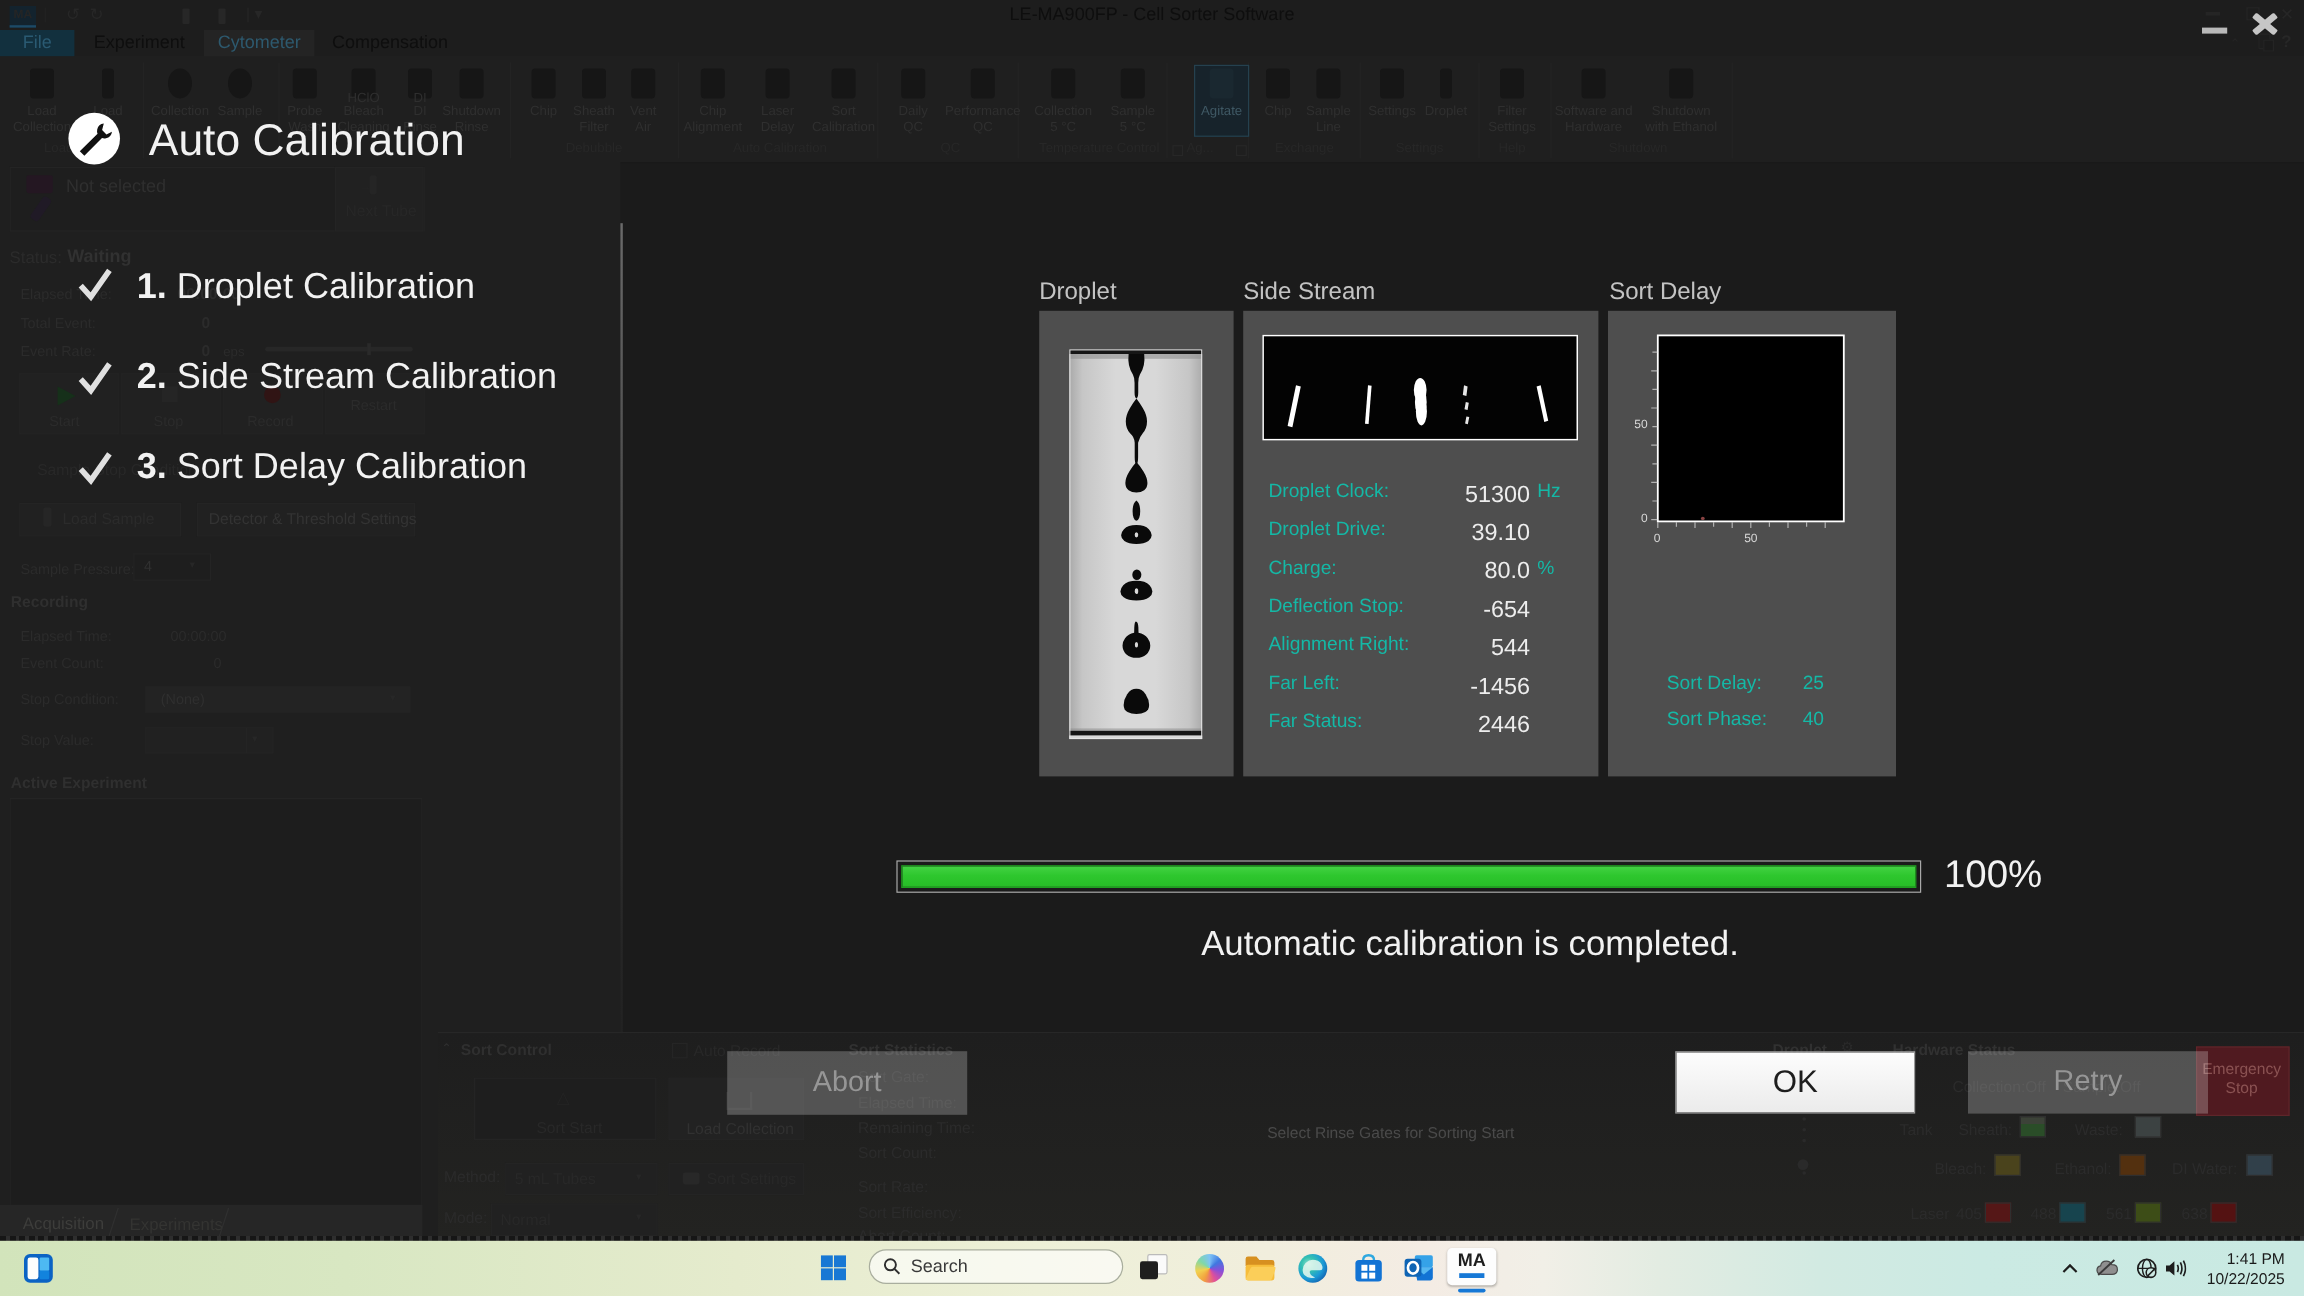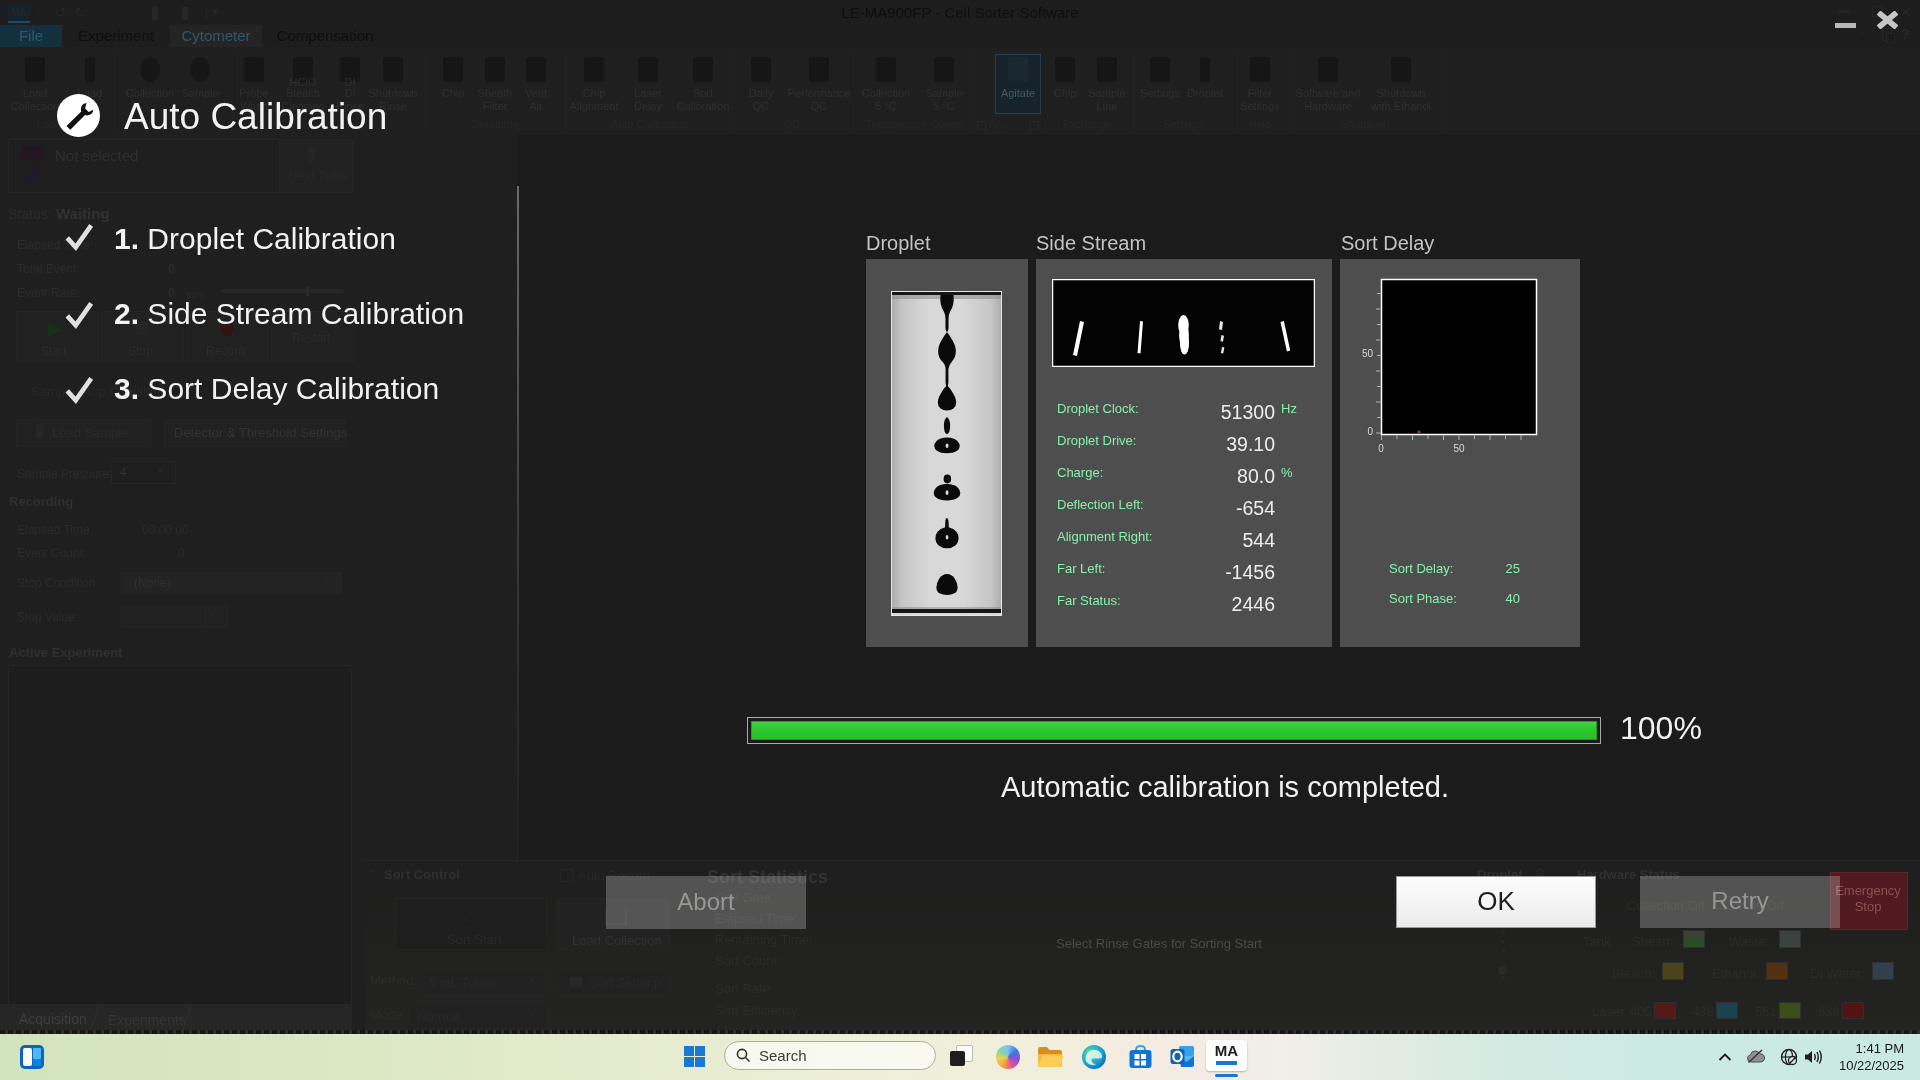--- a/index.html
+++ b/index.html
@@ -9,21 +9,21 @@
   .dimtxt{color:#2b2b2b;font-size:12px;white-space:nowrap}
   .btn-dim{position:absolute;border:1px solid #242424;background:#212121}
   .rsep{position:absolute;top:52px;width:1px;height:80px;background:#232323}
   .ricon{position:absolute;top:57px;width:20px;height:25px;transform:translateX(-50%);background:#161616;border-radius:3px}
   .rlbl{position:absolute;top:87px;color:#2f2f2f;font-size:11px;text-align:center;transform:translateX(-50%);white-space:pre;line-height:13px}
   .rgrp{position:absolute;top:118px;color:#272727;font-size:11px;text-align:center;transform:translateX(-50%);white-space:nowrap}
   
   .ovtxt{color:#f2f2f2;white-space:nowrap}
   .ptitle{position:absolute;color:#c3c3c3;font-size:20px;white-space:nowrap}
   .panel{position:absolute;background:#4e4e4e;top:259px;height:388px}
-  .prow{position:absolute;color:#86efac;font-size:13px;white-space:nowrap}
+  .prow{position:absolute;color:#14b8a6;font-size:16px;white-space:nowrap}
   .pval{position:absolute;color:#ededed;font-size:19.5px;text-align:right;width:120px}
 </style>
 </head>
 <body>
 <div id="stage">
   <div id="applayer">
 
     <div class="a" style="left:0;top:0;width:1920px;height:25px;background:#1d1d1d"></div>
     <div class="a" style="left:8px;top:5px;width:22px;height:16px;background:#13232e;border-bottom:2px solid #1d4a66;color:#252525;font-size:10px;font-weight:bold;text-align:center;line-height:15px">MA</div>
     <div class="a dimtxt" style="left:36px;top:4px;color:#232323;font-size:13px">|</div>
@@ -226,21 +226,21 @@
       <div class="btn-dim" style="left:421px;top:969px;width:125px;height:25px"></div>
       <div class="a dimtxt" style="left:429px;top:975px;font-size:13px;color:#282828">5 mL Tubes</div>
       <div class="a dimtxt" style="left:530px;top:975px;color:#272727;font-size:9px">▾</div>
       <div class="btn-dim" style="left:557px;top:969px;width:111px;height:25px"></div>
       <div class="a" style="left:569px;top:977px;width:14px;height:10px;background:#282828;border-radius:2px"></div>
       <div class="a dimtxt" style="left:589px;top:975px;font-size:13px;color:#282828">Sort Settings</div>
       <div class="a dimtxt" style="left:370px;top:1007px;font-size:13px">Mode:</div>
       <div class="btn-dim" style="left:409px;top:1003px;width:137px;height:25px"></div>
       <div class="a dimtxt" style="left:417px;top:1009px;font-size:13px;color:#282828">Normal</div>
       <div class="a dimtxt" style="left:530px;top:1009px;color:#272727;font-size:9px">▾</div>
-      <div class="a dimtxt" style="left:707px;top:867px;font-weight:bold;font-size:18px;color:#313131">Sort Statistics</div>
+      <div class="a dimtxt" style="left:707px;top:867px;font-weight:bold;font-size:13px;color:#313131">Sort Statistics</div>
       <div class="a dimtxt" style="left:715px;top:890px;font-size:13px">Sort Gate:</div>
       <div class="a dimtxt" style="left:715px;top:911px;font-size:13px">Elapsed Time:</div>
       <div class="a dimtxt" style="left:715px;top:932px;font-size:13px">Remaining Time:</div>
       <div class="a dimtxt" style="left:715px;top:953px;font-size:13px">Sort Count:</div>
       <div class="a dimtxt" style="left:715px;top:981px;font-size:13px">Sort Rate:</div>
       <div class="a dimtxt" style="left:715px;top:1003px;font-size:13px">Sort Efficiency:</div>
       <div class="a dimtxt" style="left:715px;top:1022px;font-size:13px">Abort Count:</div>
       <div class="a dimtxt" style="left:1056px;top:936px;font-size:13px;color:#4a4a4a">Select Rinse Gates for Sorting Start</div>
       <div class="a dimtxt" style="left:1477px;top:867px;font-weight:bold;font-size:13px;color:#313131">Droplet</div>
       <div class="a dimtxt" style="left:1534px;top:866px;color:#2a2a2a;font-size:12px">⚙</div>
@@ -358,21 +358,21 @@
     </svg>
     <div id="sidedata">
       <div class="prow" style="left:1057px;top:401px">Droplet Clock:</div>
         <div class="pval" style="left:1155px;top:401px">51300</div>
         <div class="prow" style="left:1281px;top:401px">Hz</div>
       <div class="prow" style="left:1057px;top:433px">Droplet Drive:</div>
         <div class="pval" style="left:1155px;top:433px">39.10</div>
       <div class="prow" style="left:1057px;top:465px">Charge:</div>
         <div class="pval" style="left:1155px;top:465px">80.0</div>
         <div class="prow" style="left:1281px;top:465px">%</div>
-      <div class="prow" style="left:1057px;top:497px">Deflection Left:</div>
+      <div class="prow" style="left:1057px;top:497px">Deflection Stop:</div>
         <div class="pval" style="left:1155px;top:497px">-654</div>
       <div class="prow" style="left:1057px;top:529px">Alignment Right:</div>
         <div class="pval" style="left:1155px;top:529px">544</div>
       <div class="prow" style="left:1057px;top:561px">Far Left:</div>
         <div class="pval" style="left:1155px;top:561px">-1456</div>
       <div class="prow" style="left:1057px;top:593px">Far Status:</div>
         <div class="pval" style="left:1155px;top:593px">2446</div>
     </div>
 
     <div class="panel" style="left:1340px;width:240px"></div>

